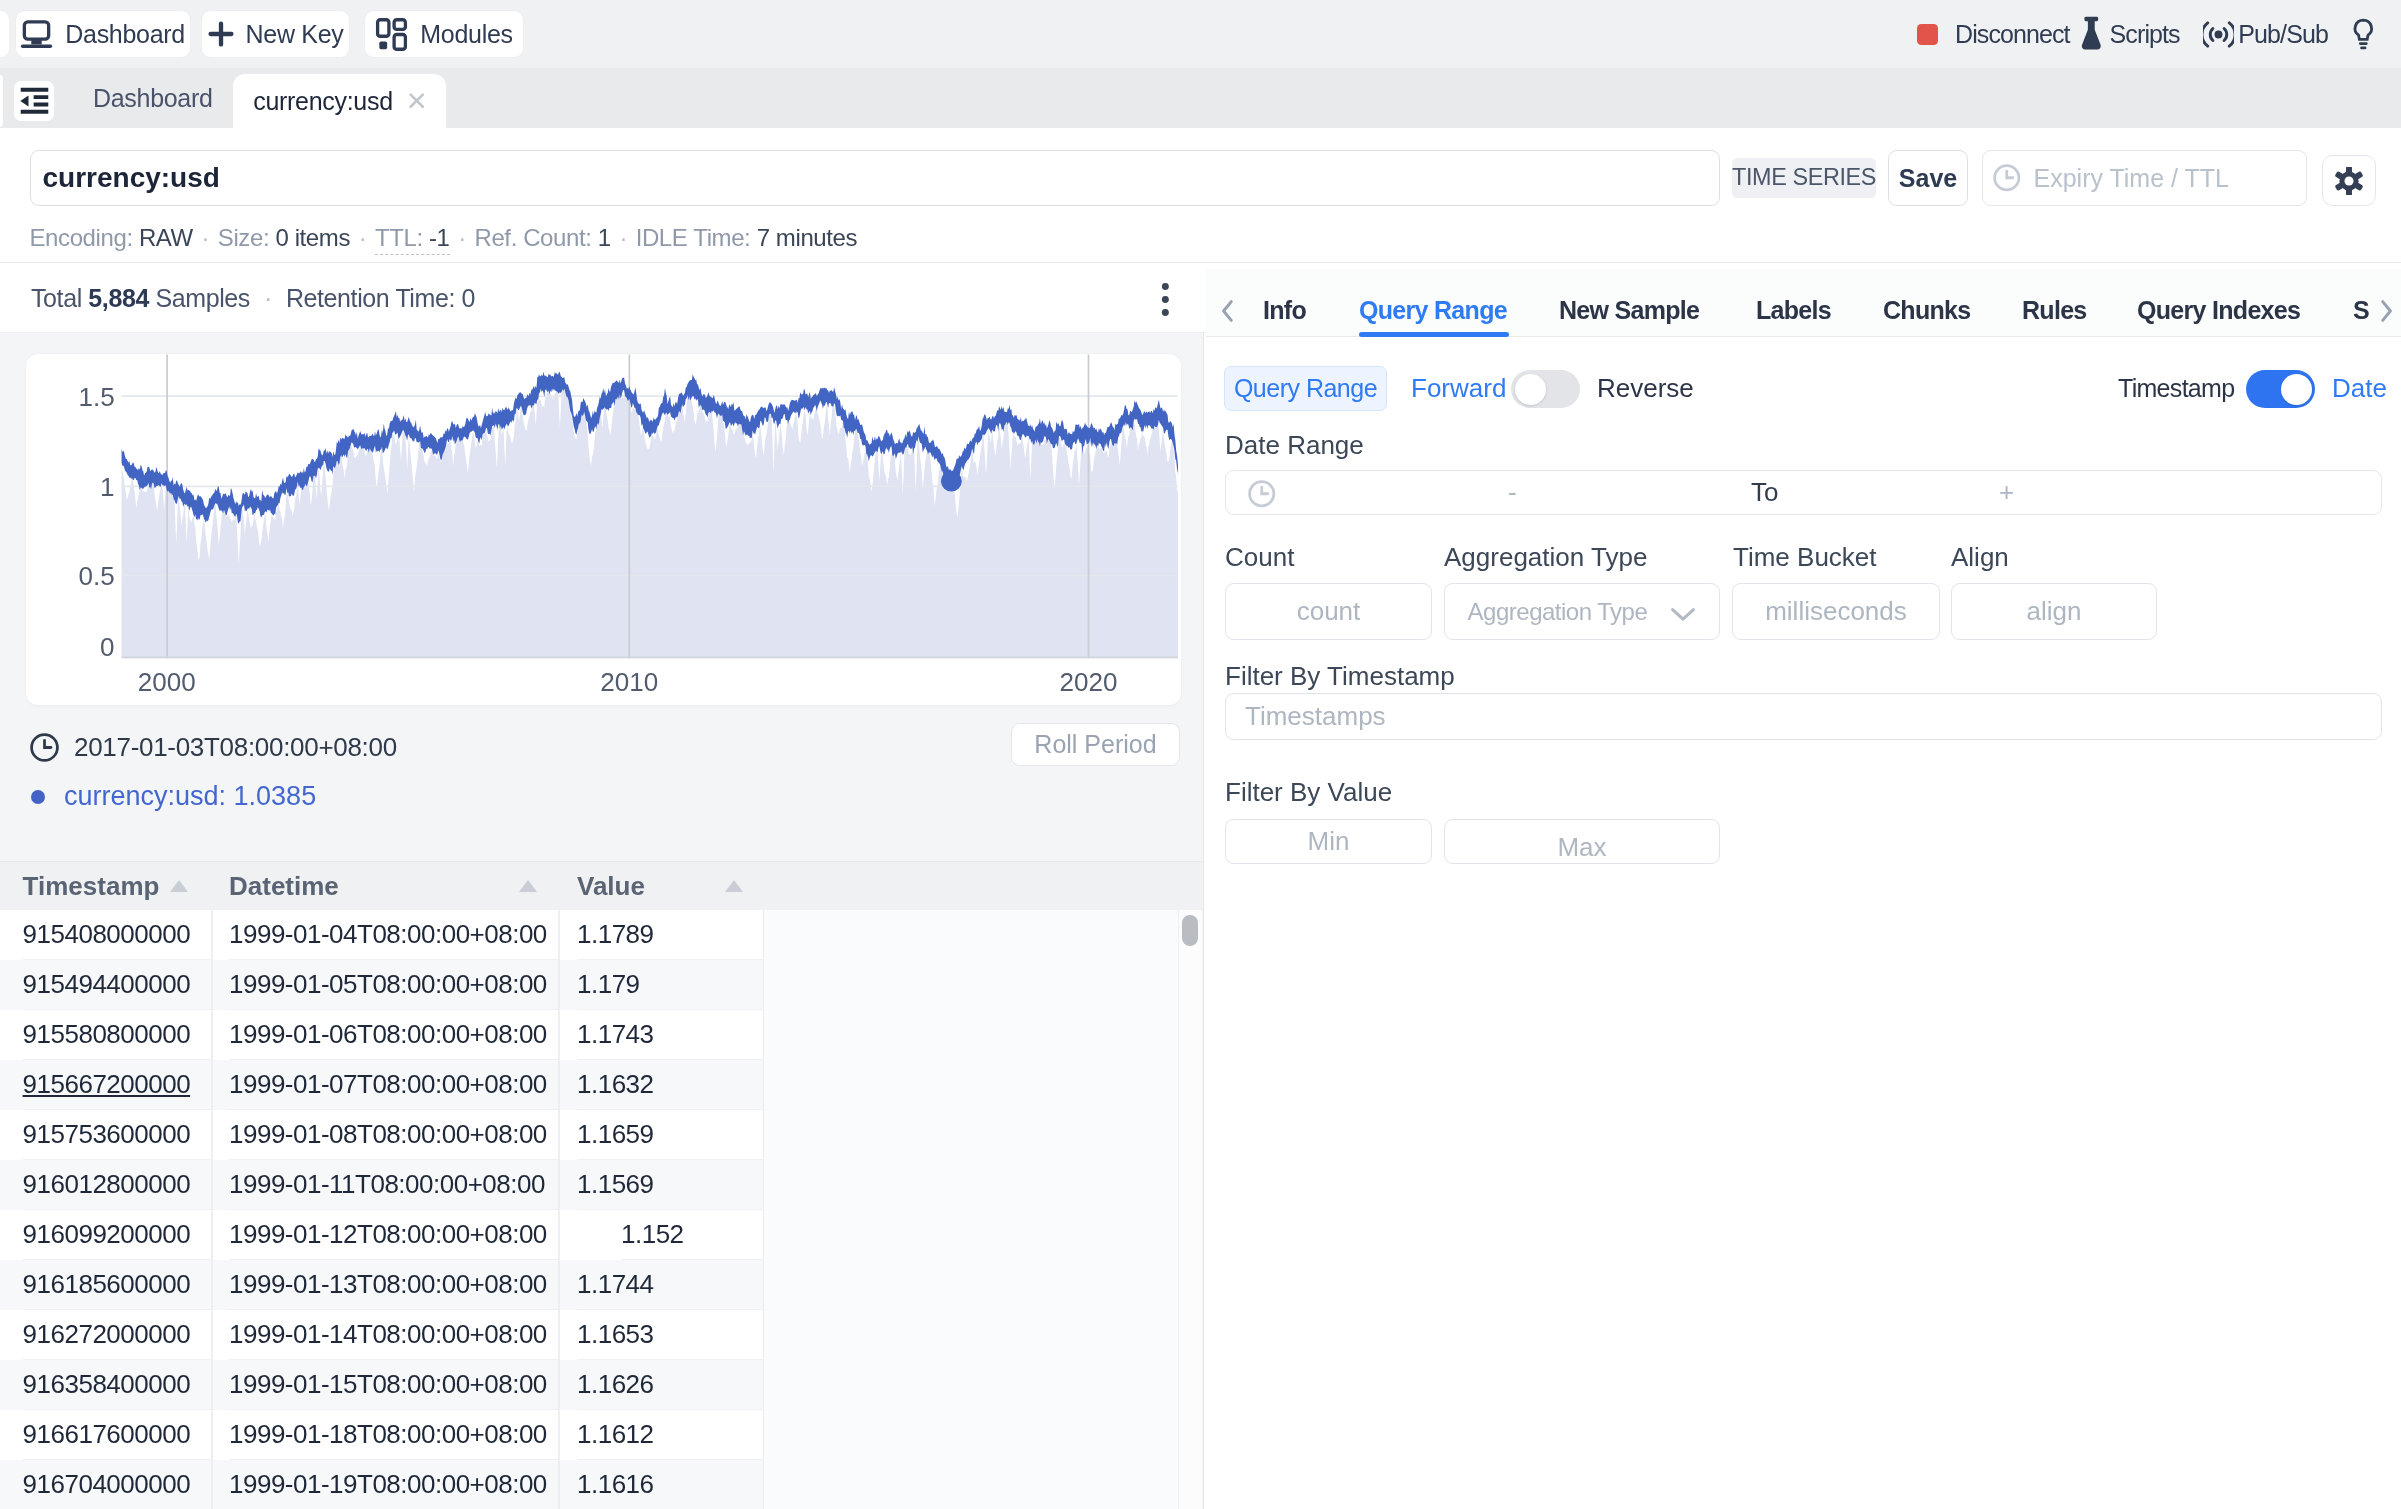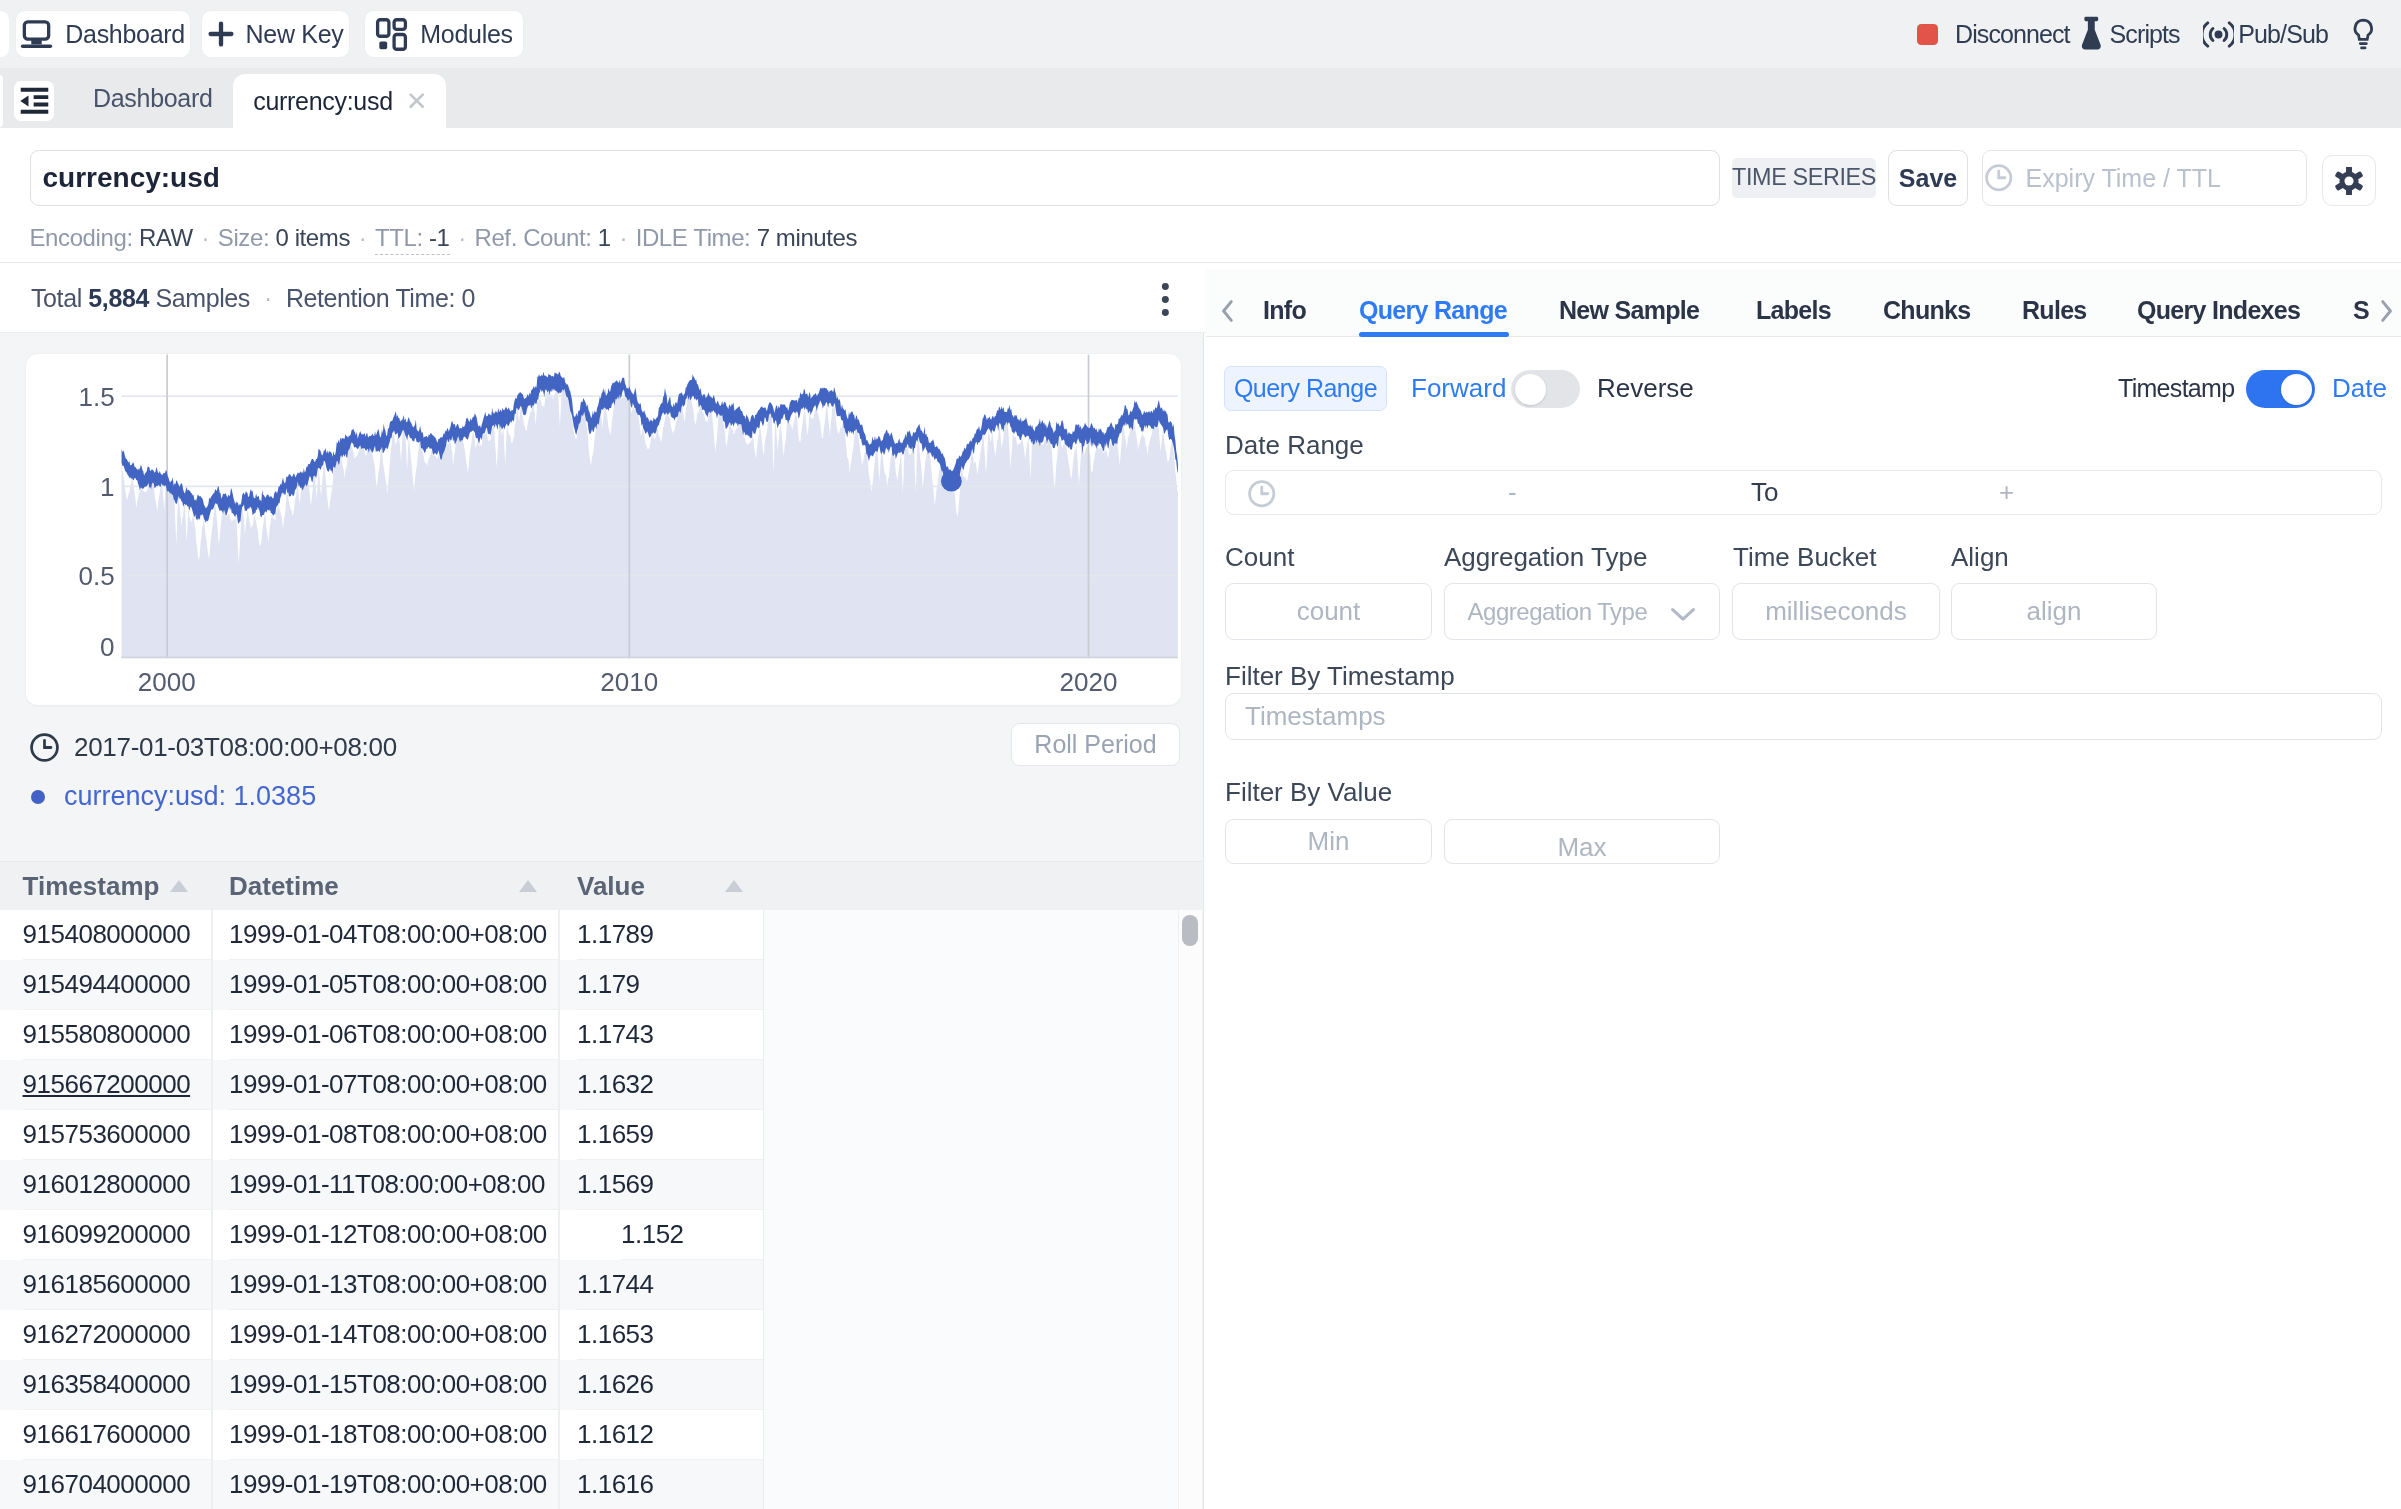--- a/index.html
+++ b/index.html
@@ -18,21 +18,21 @@
   border-radius:12px 12px 0 0;display:flex;align-items:center;justify-content:center;gap:15.6px;
   color:#1d2639;font-size:25px;letter-spacing:-0.3px;}
 .keysec{position:absolute;left:0;top:128px;width:2401px;height:135px;background:#fff;border-bottom:1.7px solid #e7e9ec;}
 .keyinput{position:absolute;left:29.5px;top:22px;width:1690px;height:56px;border:1.7px solid #dcdfe4;border-radius:8.7px;
   display:flex;align-items:center;color:#1d2639;font-size:28px;font-weight:bold;padding-left:12px;}
 .tsbadge{position:absolute;left:1732px;top:29.5px;width:144px;height:40px;white-space:nowrap;letter-spacing:-0.4px;background:#eef0f3;border-radius:5.2px;
   display:flex;align-items:center;justify-content:center;color:#4b5669;font-size:23.4px;}
 .savebtn{position:absolute;left:1888px;top:22px;width:80px;height:56px;border:1.7px solid #dcdfe4;border-radius:8.7px;
   display:flex;align-items:center;justify-content:center;color:#2f3b52;font-size:25px;font-weight:bold;}
 .expiry{position:absolute;left:1982px;top:22px;width:325px;height:56px;border:1.7px solid #e2e5ea;border-radius:8.7px;
-  display:flex;align-items:center;gap:12px;color:#b9c1cd;font-size:25px;padding-left:1px;}
+  display:flex;align-items:center;gap:12px;color:#b9c1cd;font-size:25px;padding-left:9px;}
 .gearbtn{position:absolute;left:2322px;top:27px;width:54px;height:51px;border:1.7px solid #e4e7ec;border-radius:10.4px;
   display:flex;align-items:center;justify-content:center;}
 .metarow{position:absolute;left:29.5px;top:96px;font-size:24px;color:#9099a9;letter-spacing:-0.4px;}
 .metarow b{color:#3a4558;font-weight:normal;}
 .mdot{color:#b6bdc8;padding:0 8.7px;}
 .ttlu{border-bottom:1.7px dashed #b9c0cb;padding-bottom:2.6px;}
 .main{position:absolute;left:0;top:265px;width:2401px;height:1245px;}
 .lpanel{position:absolute;left:0;top:0;width:1204px;height:1245px;background:#f4f5f7;border-right:1.7px solid #e3e5e8;}
 .ltoolbar{position:absolute;left:0;top:0;width:1376px;height:68px;background:#fff;border-bottom:1.7px solid #eceef0;
   display:flex;align-items:center;color:#49536a;font-size:25px;letter-spacing:-0.4px;}

